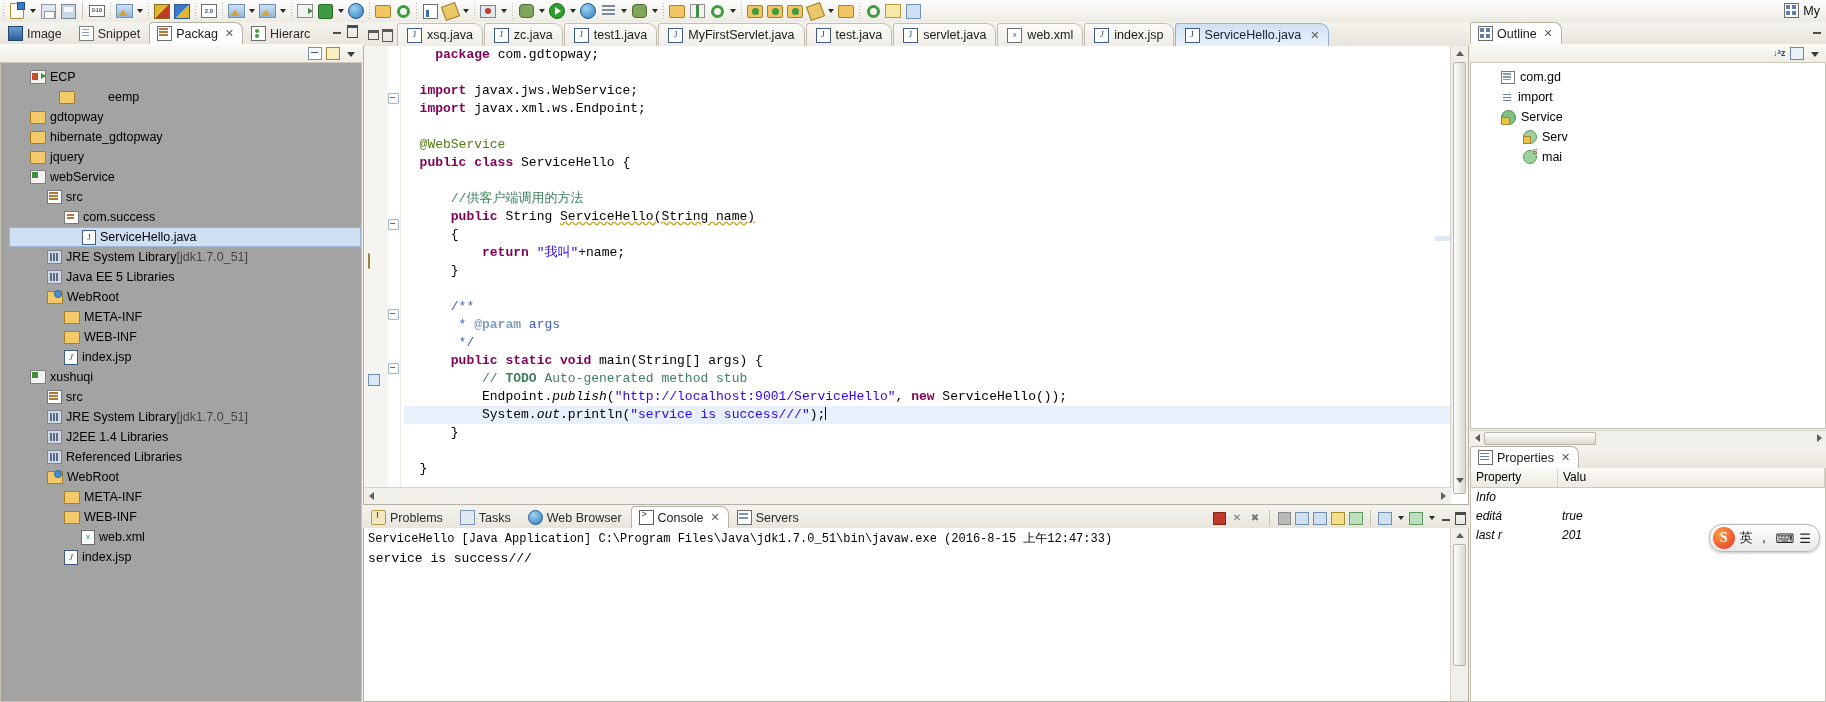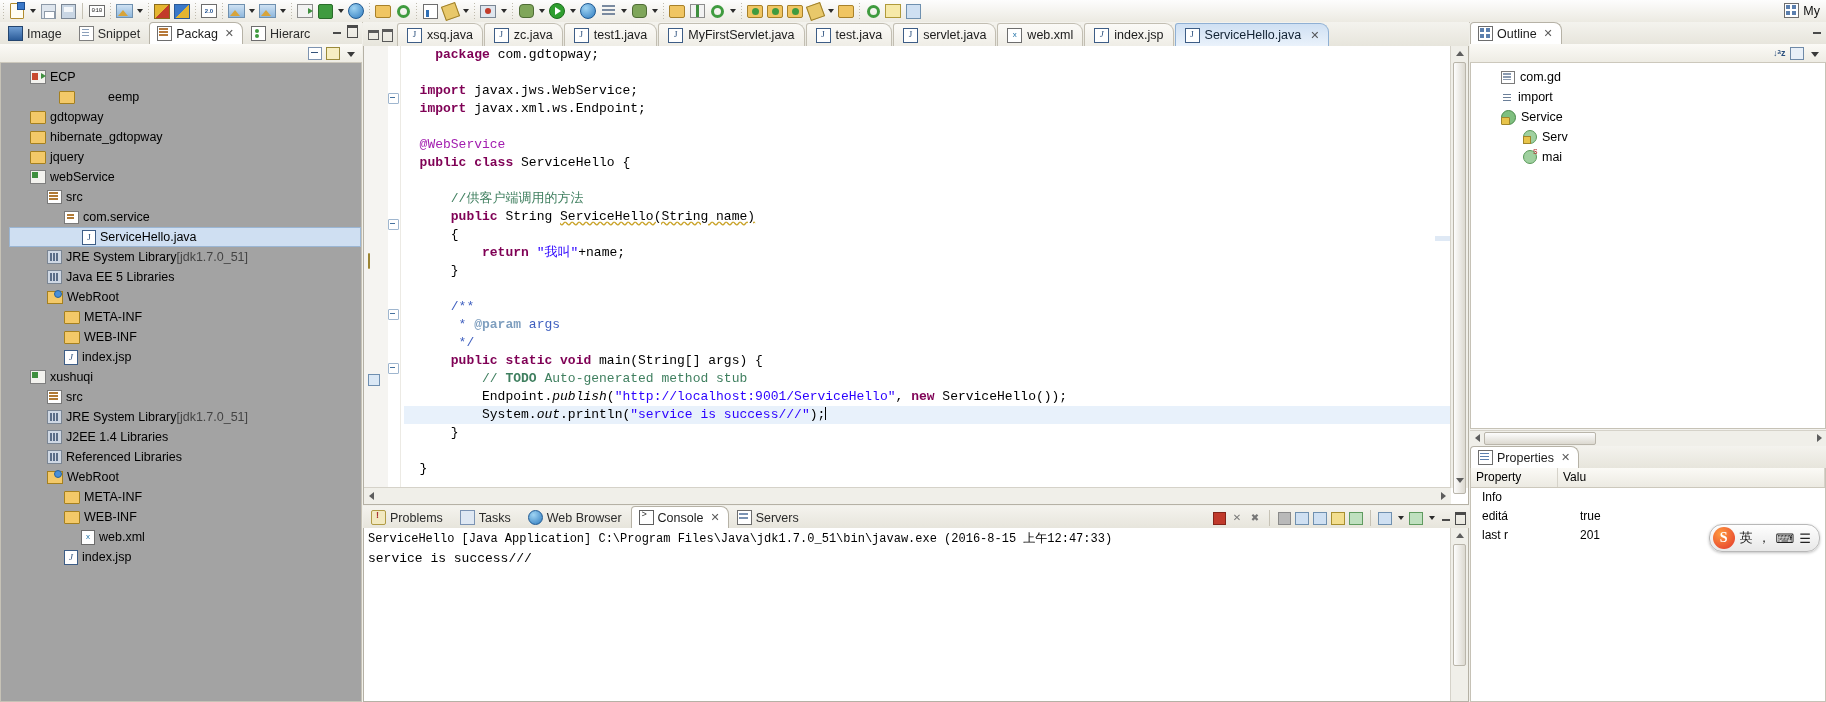--- a/index.html
+++ b/index.html
@@ -235,21 +235,21 @@
   .code{
     position:absolute;left:40px;top:0;right:18px;bottom:16px;
     font-family:"Liberation Mono", monospace;font-size:13px;line-height:18px;
     white-space:pre;color:#000;overflow:hidden;
   }
   .kw{color:#7f0055;font-weight:bold;}
   .str{color:#2a00ff;}
   .cmt{color:#3f7f5f;}
   .jdoc{color:#3f5fbf;}
   .jdoctag{color:#7f9fbf;font-weight:bold;}
-  .ann{color:#a21caf;}
+  .ann{color:#4d7c0f;}
   .fld{font-style:italic;}
   .sq{text-decoration:underline;text-decoration-style:wavy;text-decoration-color:#c9a227;}
   .hl-line{background:#e8f1fb;display:block;}
   .caret{display:inline-block;width:1px;height:13px;background:#000;vertical-align:-2px;}
 
   .vscroll{position:absolute;right:0;top:0;bottom:16px;width:17px;
     background:#f0efe9;border-left:1px solid #d5d2c9;}
   .vscroll .up,.vscroll .dn{height:15px;display:flex;align-items:center;justify-content:center;}
   .vscroll .up i{width:0;height:0;border-left:4px solid transparent;border-right:4px solid transparent;border-bottom:5px solid #5d5d5d;}
   .vscroll .dn i{width:0;height:0;border-left:4px solid transparent;border-right:4px solid transparent;border-top:5px solid #5d5d5d;}
@@ -298,21 +298,21 @@
   .o-static{width:12px;height:12px;border-radius:50%;background:#9fd09f;border:1px solid #5a9a5a;}
   .o-static:before{content:"s";position:absolute;left:9px;top:-5px;font-size:9px;color:#b03030;}
 
   .hscroll-sm{height:15px;background:#f0efe9;border-top:1px solid #d5d2c9;
     display:flex;align-items:center;}
   .hthumb{height:11px;background:linear-gradient(#fdfdfd,#dcd9d0);border:1px solid #b9b5aa;border-radius:2px;}
   .props-head{display:flex;height:19px;align-items:center;
     background:linear-gradient(#fbfaf6,#eceae2);border-bottom:1px solid #ccc8bc;}
   .props-head div{padding:0 5px;border-right:1px solid #d6d3ca;height:19px;line-height:19px;}
   .props-row{display:flex;height:19px;align-items:center;}
-  .props-row div{padding:0 11px;height:19px;line-height:19px;overflow:hidden;}
+  .props-row div{padding:0 5px;height:19px;line-height:19px;overflow:hidden;font-style:italic;}
 
   
   .ime{
     position:absolute;display:flex;align-items:center;gap:5px;
     background:linear-gradient(#fefefe,#e8e8e8);
     border:1px solid #b8b8b8;border-radius:13px;padding:2px 8px 2px 3px;
     box-shadow:0 1px 3px rgba(0,0,0,.25);
   }
   .ime-logo{width:22px;height:22px;border-radius:50%;
     background:radial-gradient(circle at 35% 30%,#ff9b3f,#e2342b);
@@ -585,21 +585,21 @@
             <i style="visibility: hidden;"></i>
           </span>
           <span class="ticon i-pkgsrc"></span>
           <span class="tlabel">src</span>
         </div>
         <div class="trow" style="padding-left: 42px;">
           <span class="tarrow">
             <i style="visibility: hidden;"></i>
           </span>
           <span class="ticon i-pkg"></span>
-          <span class="tlabel">com.service</span>
+          <span class="tlabel">com.success</span>
         </div>
         <div class="trow sel" style="padding-left: 59px;">
           <span class="tarrow">
             <i style="visibility: hidden;"></i>
           </span>
           <span class="ticon i-javafile"></span>
           <span class="tlabel">ServiceHello.java</span>
         </div>
         <div class="trow" style="padding-left: 25px;">
           <span class="tarrow">

